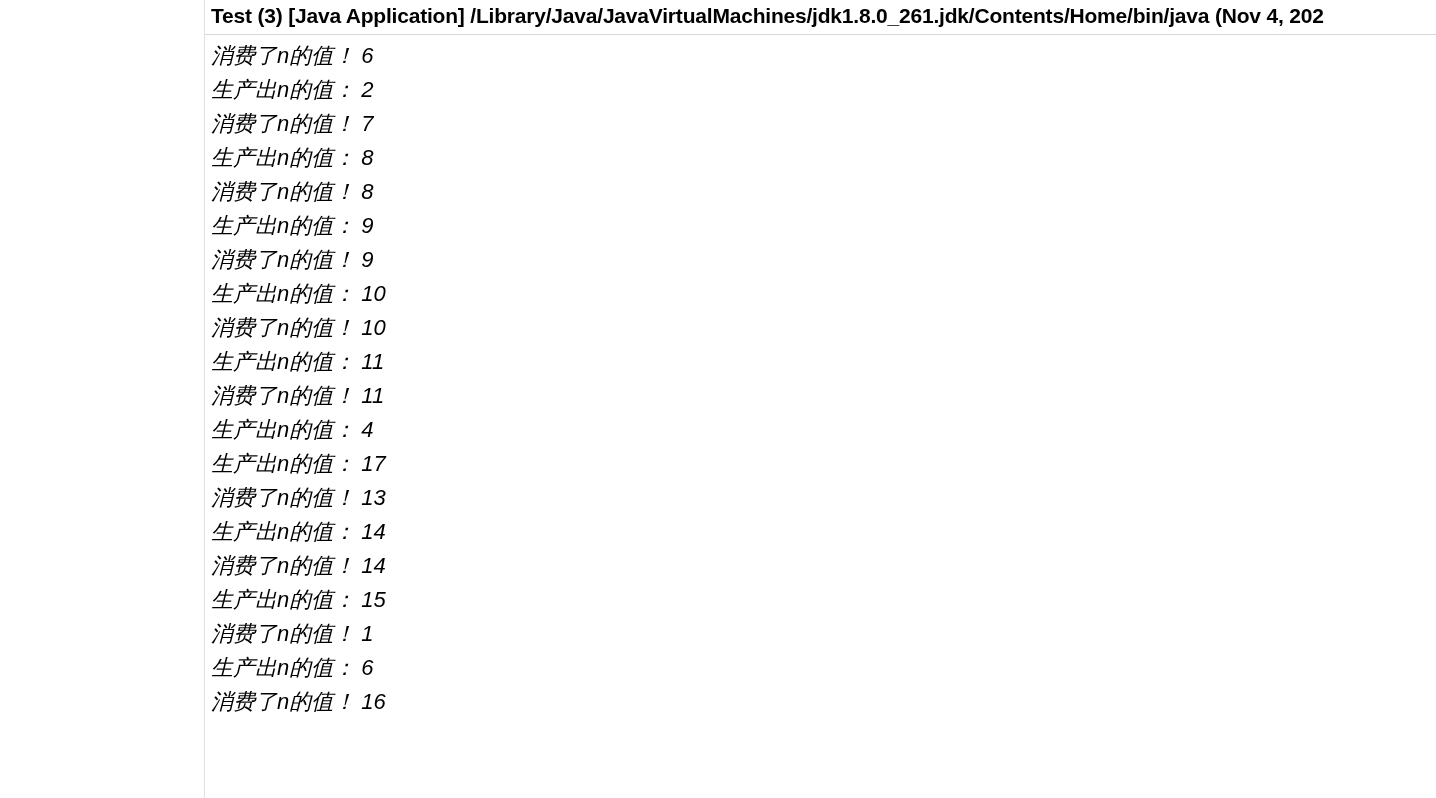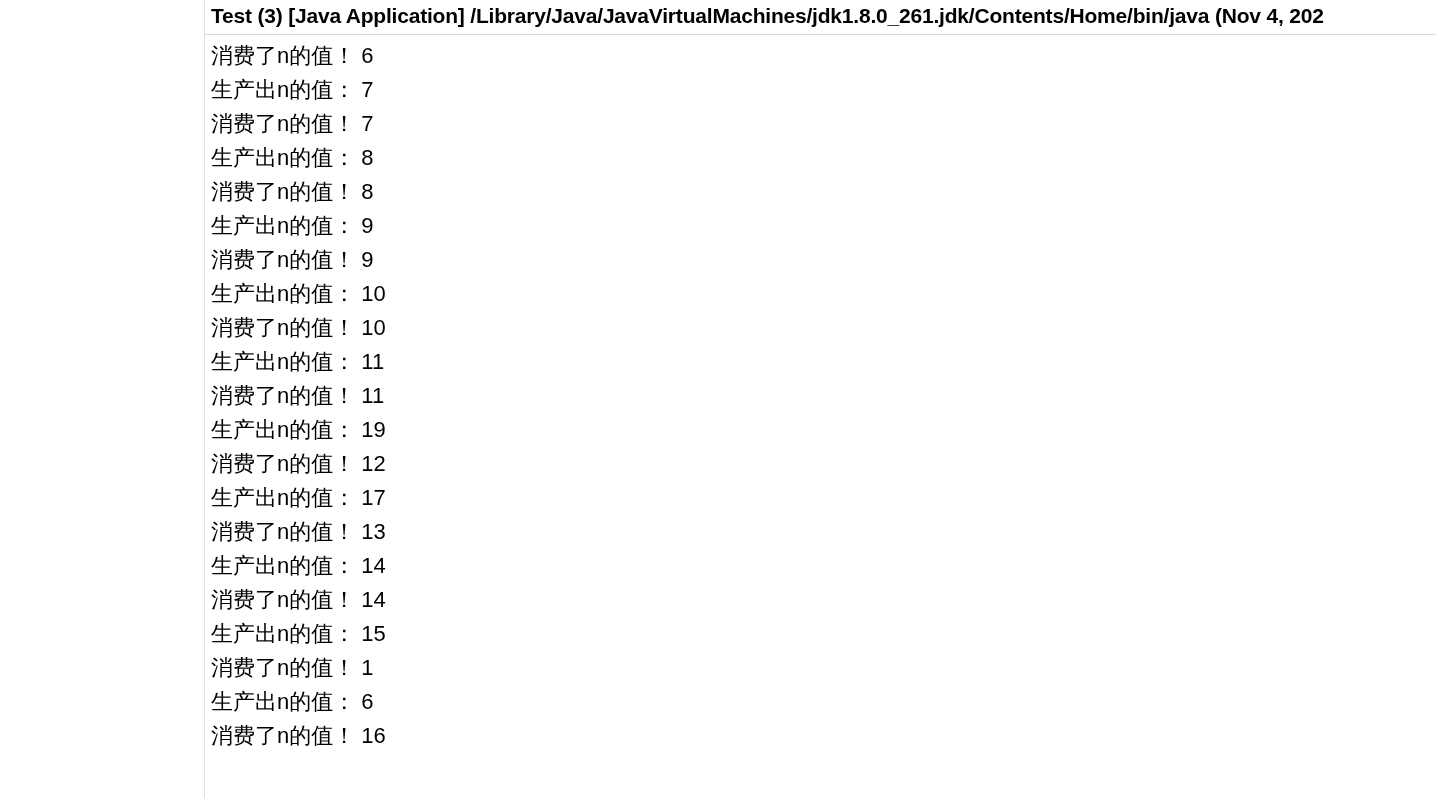--- a/index.html
+++ b/index.html
@@ -46,43 +46,43 @@
       padding: 4px 6px;
       overflow-y: auto;
       font-size: 22px;
       line-height: 34px;
       color: #000000;
       font-weight: 400;
     }
     .console-line {
       white-space: pre;
       font-family: "Helvetica Neue", Arial, "PingFang SC", "Hiragino Sans GB", "Microsoft YaHei", sans-serif;
+      font-style: italic;
     }
   </style>
 </head>
 <body>
 
 <div class="container">
   <div class="left-gutter"></div>
   <div class="console-panel">
     <div class="console-header">Test (3) [Java Application] /Library/Java/JavaVirtualMachines/jdk1.8.0_261.jdk/Contents/Home/bin/java  (Nov 4, 202</div>
     <div class="console-output">
       <div class="console-line">消费了n的值！ 6</div>
-      <div class="console-line">生产出n的值： 7</div>
+      <div class="console-line">生产出n的值： 2</div>
       <div class="console-line">消费了n的值！ 7</div>
       <div class="console-line">生产出n的值： 8</div>
       <div class="console-line">消费了n的值！ 8</div>
       <div class="console-line">生产出n的值： 9</div>
       <div class="console-line">消费了n的值！ 9</div>
       <div class="console-line">生产出n的值： 10</div>
       <div class="console-line">消费了n的值！ 10</div>
       <div class="console-line">生产出n的值： 11</div>
       <div class="console-line">消费了n的值！ 11</div>
-      <div class="console-line">生产出n的值： 19</div>
-      <div class="console-line">消费了n的值！ 12</div>
+      <div class="console-line">生产出n的值： 4</div>
       <div class="console-line">生产出n的值： 17</div>
       <div class="console-line">消费了n的值！ 13</div>
       <div class="console-line">生产出n的值： 14</div>
       <div class="console-line">消费了n的值！ 14</div>
       <div class="console-line">生产出n的值： 15</div>
       <div class="console-line">消费了n的值！ 1</div>
       <div class="console-line">生产出n的值： 6</div>
       <div class="console-line">消费了n的值！ 16</div>
     </div>
   </div>

